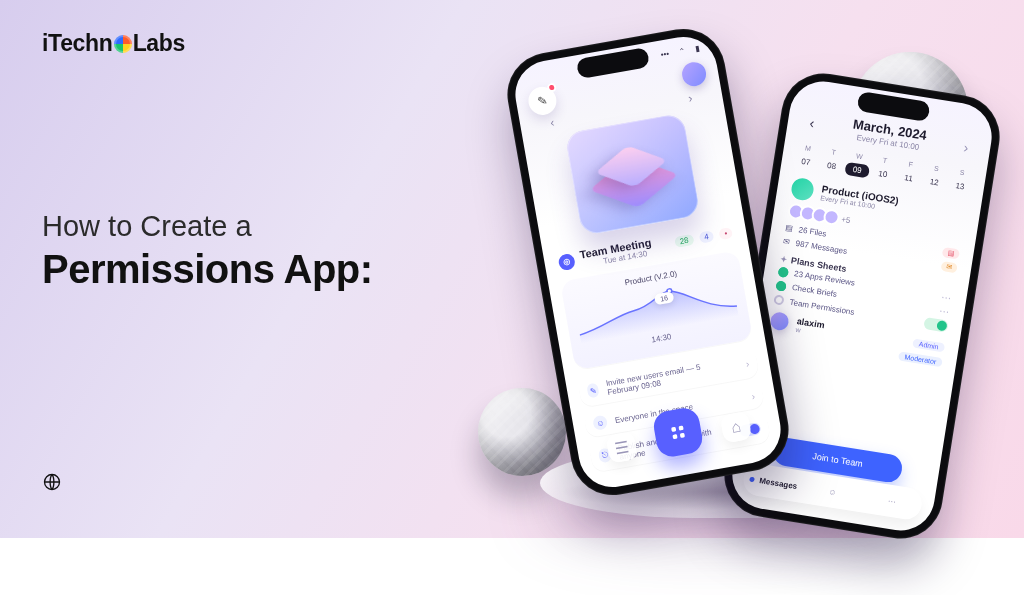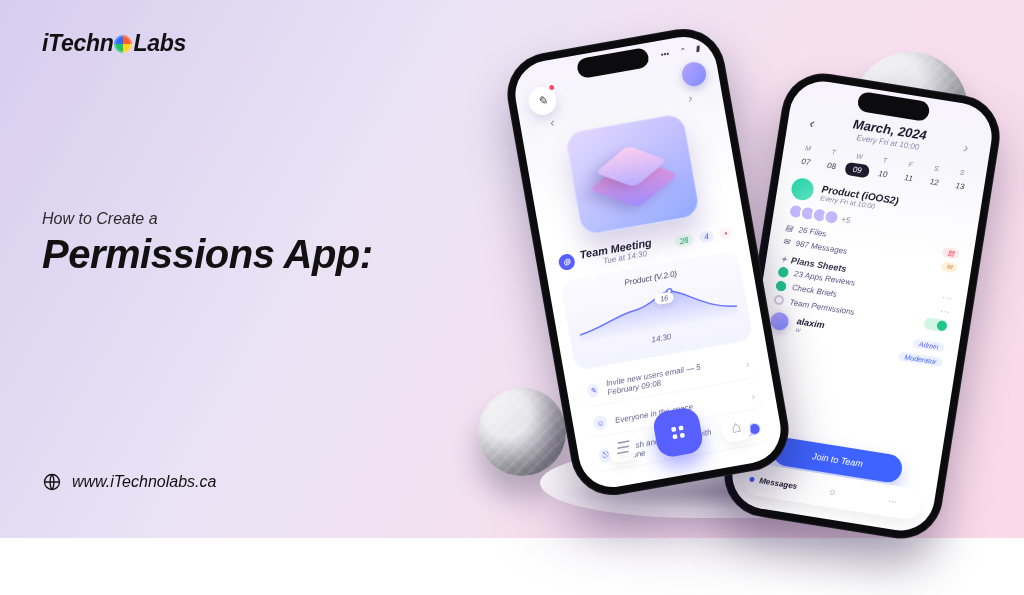--- a/index.html
+++ b/index.html
@@ -2,37 +2,36 @@
 <html><head>
 <meta charset="utf-8">
 <style>
   * { margin: 0; padding: 0; box-sizing: border-box; }
   html, body { width: 1024px; height: 595px; overflow: hidden; font-family: -apple-system, BlinkMacSystemFont, 'Segoe UI', Arial, sans-serif; }
   .canvas {
     position: relative;
     width: 1024px;
     height: 538px;
     background: linear-gradient(120deg, #d7cdee 0%, #eae3f5 35%, #f6e0ef 65%, #f9d9e9 100%);
-    font-style: italic;
   }
   
   .logo {
     position: absolute; top: 30px; left: 42px;
     font-weight: 700; font-size: 23px; color: #111;
     letter-spacing: -0.3px;
   }
   .logo .oh {
     display: inline-block; width: 18px; height: 18px; border-radius: 50%;
     background: conic-gradient(#ff5a2b 0 25%, #ffd21e 0 50%, #19c36f 0 75%, #2f6bff 0 100%);
     vertical-align: -2px; margin: 0 1px;
     box-shadow: inset 0 0 0 2px rgba(255,255,255,.25);
   }
   
   .headline { position: absolute; left: 42px; top: 210px; width: 430px; color: #222; }
-  .hl-pre { font-size: 16px; font-weight: 400; color: #2b2b2b; }
+  .hl-pre { font-size: 29px; font-weight: 400; color: #2b2b2b; }
   .hl-main { font-size: 40px; font-weight: 800; color: #111; margin-top: 4px; letter-spacing: -0.5px; }
   .hl-sub { font-size: 24px; font-weight: 400; color: #2b2b2b; margin-top: 6px; }
   
   .contact { position: absolute; left: 42px; bottom: 46px; color: #111; font-size: 16px; }
   .contact-row { display: flex; align-items: center; gap: 10px; margin-top: 4px; }
   .contact-row svg { width: 20px; height: 20px; flex: 0 0 20px; }
   
   .pedestal {
     position: absolute; left: 540px; bottom: 20px; width: 370px; height: 70px;
     background: linear-gradient(180deg, #ffffff 0%, #f2e9f3 100%);
@@ -192,21 +191,20 @@
     <div class="hl-pre">How to Create a</div>
     <div class="hl-main">Permissions App:</div>
   </div>
 
   <div class="contact">
     <div class="contact-row">
       <svg viewBox="0 0 24 24" fill="none" stroke="#111" stroke-width="1.6">
         <circle cx="12" cy="12" r="9"></circle>
           <path d="M3 12h18M12 3c3 3.5 3 14.5 0 18M12 3c-3 3.5-3 14.5 0 18"></path>
       </svg>
-      <span>www.iTechnolabs.ca</span>
     </div>
   </div>
 
   <div class="sphere top"></div>
   <div class="sphere low"></div>
   <div class="pedestal"></div>
   <div class="shadow-ellipse"></div>
 
   <div class="phones">
 

